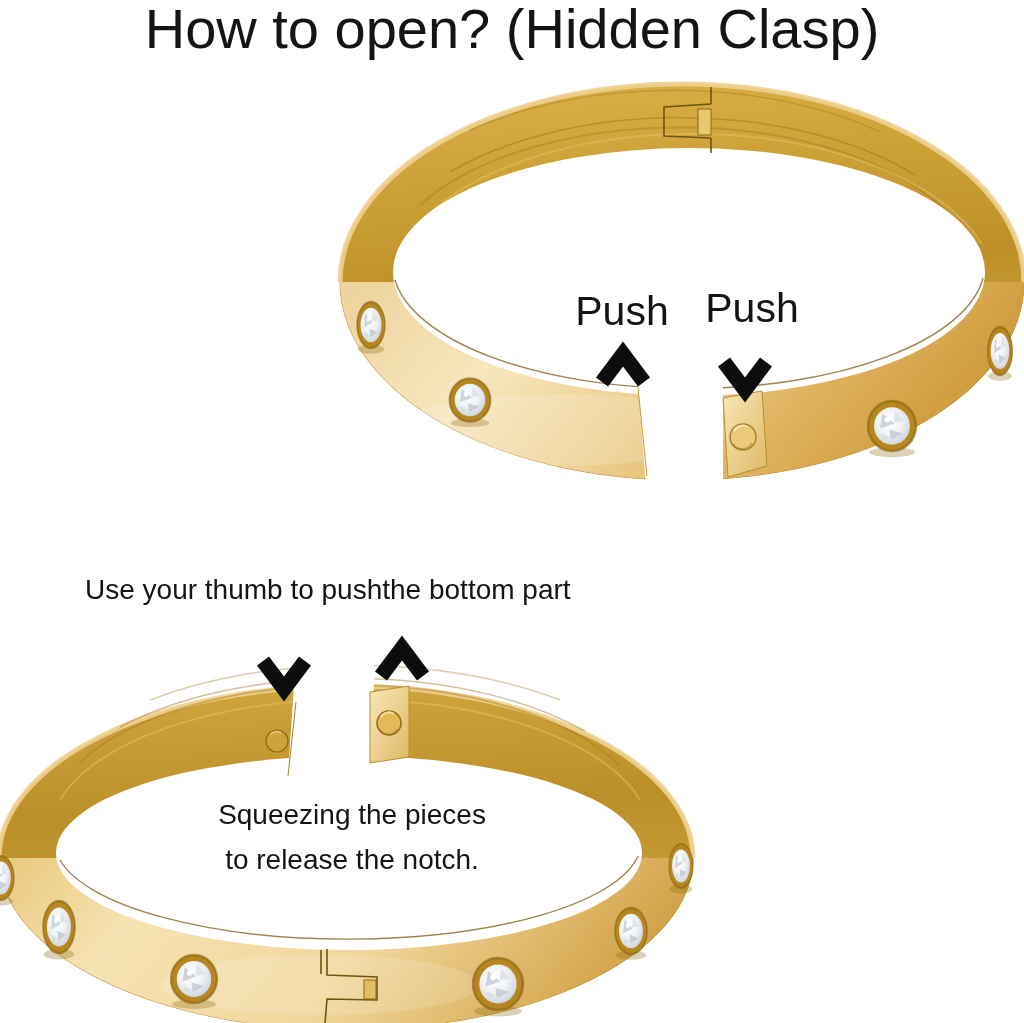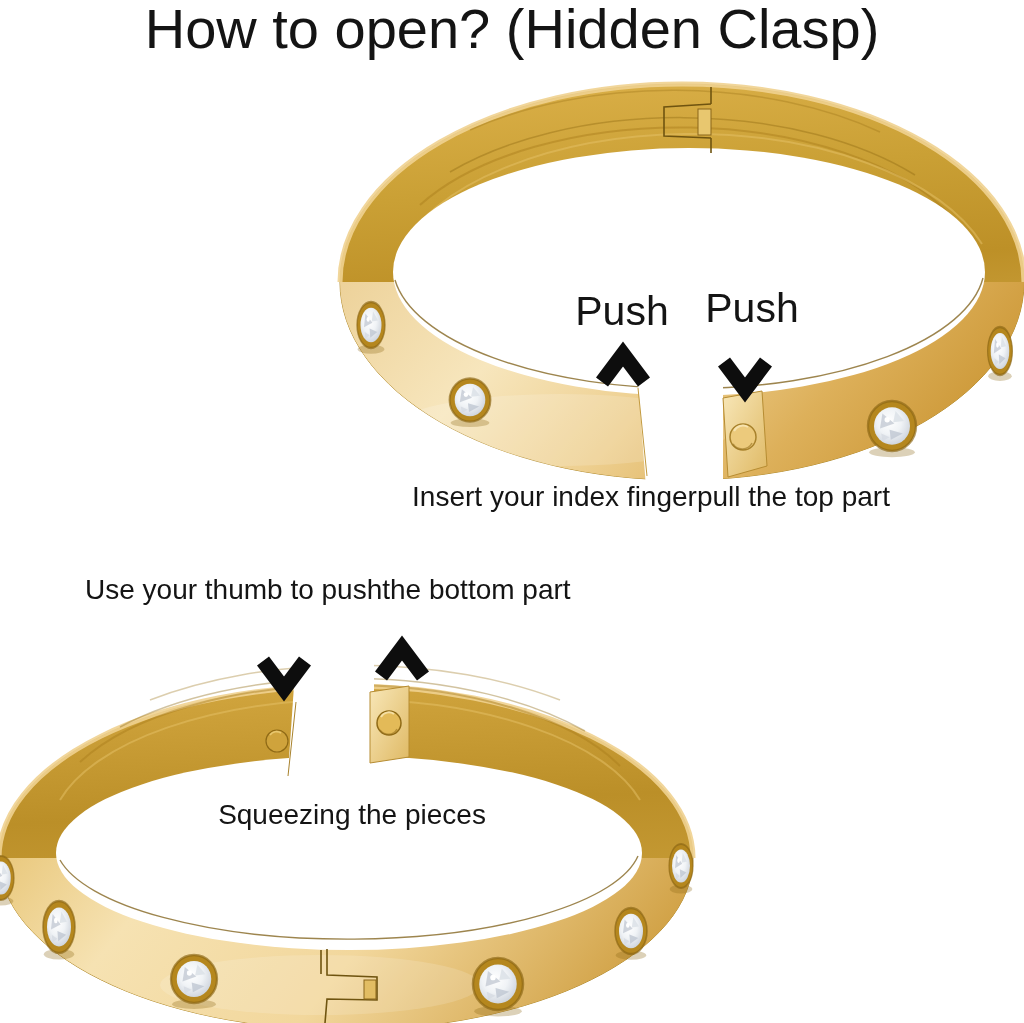--- a/index.html
+++ b/index.html
@@ -147,18 +147,18 @@
       <path d="M 602,382 L 623,354 L 644,382"></path>
       <path d="M 724,362 L 745,390 L 766,362"></path>
       <path d="M 263,661 L 284,689 L 305,661"></path>
       <path d="M 381,676 L 402,648 L 423,676"></path>
     </g>
   </svg>
 
   <div class="txt title">How to open? (Hidden Clasp)</div>
   <div class="txt lbl push">Push</div>
   <div class="txt lbl pull">Push</div>
-  <div class="txt cap cap1">Insert your index fingerpull the top part</div>
   <div class="txt cap cap2">Use your thumb to pushthe bottom part</div>
   <div class="note">
     <div>Squeezing the pieces</div>
+    <div>to release the notch.</div>
   </div>
 </div>
 
 </body></html>

